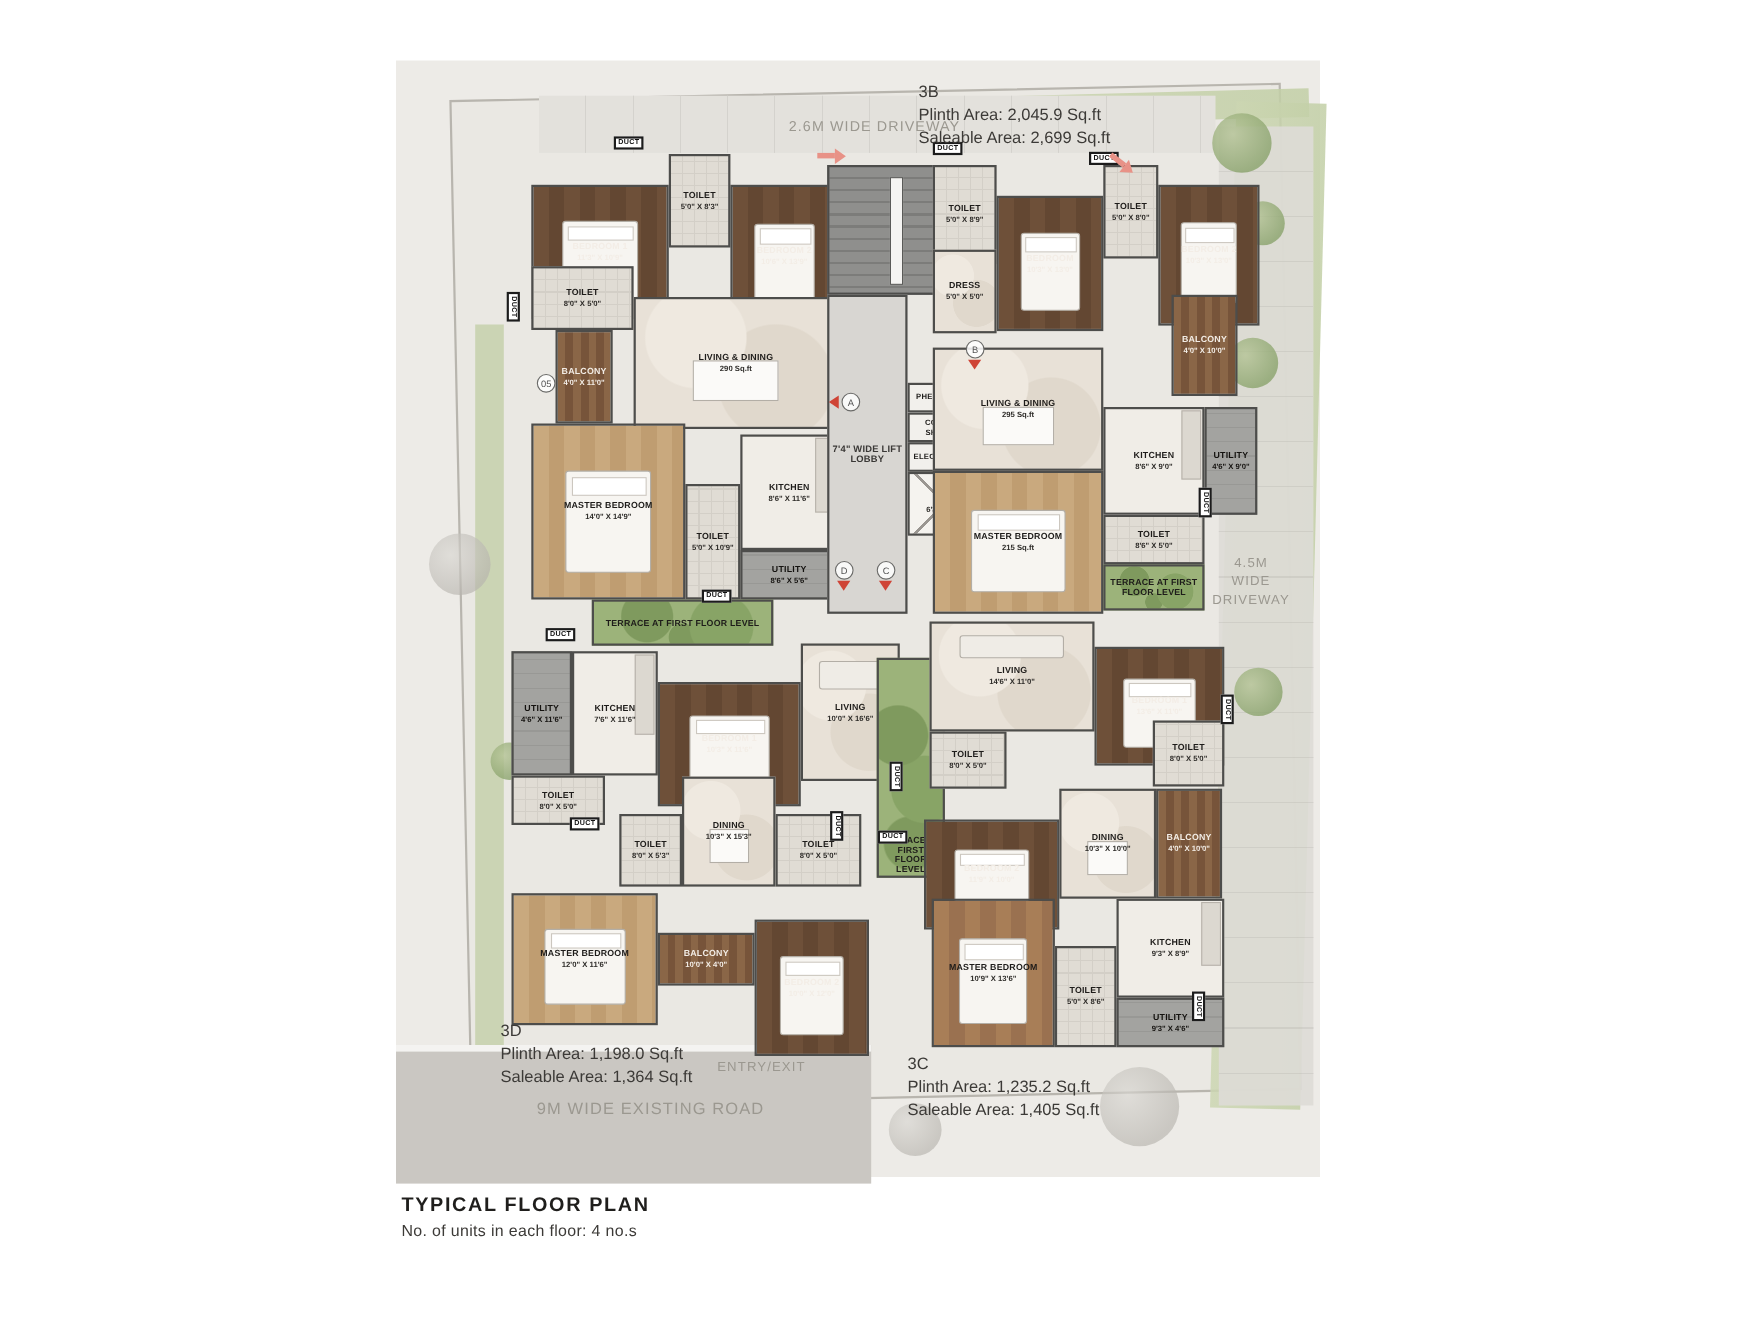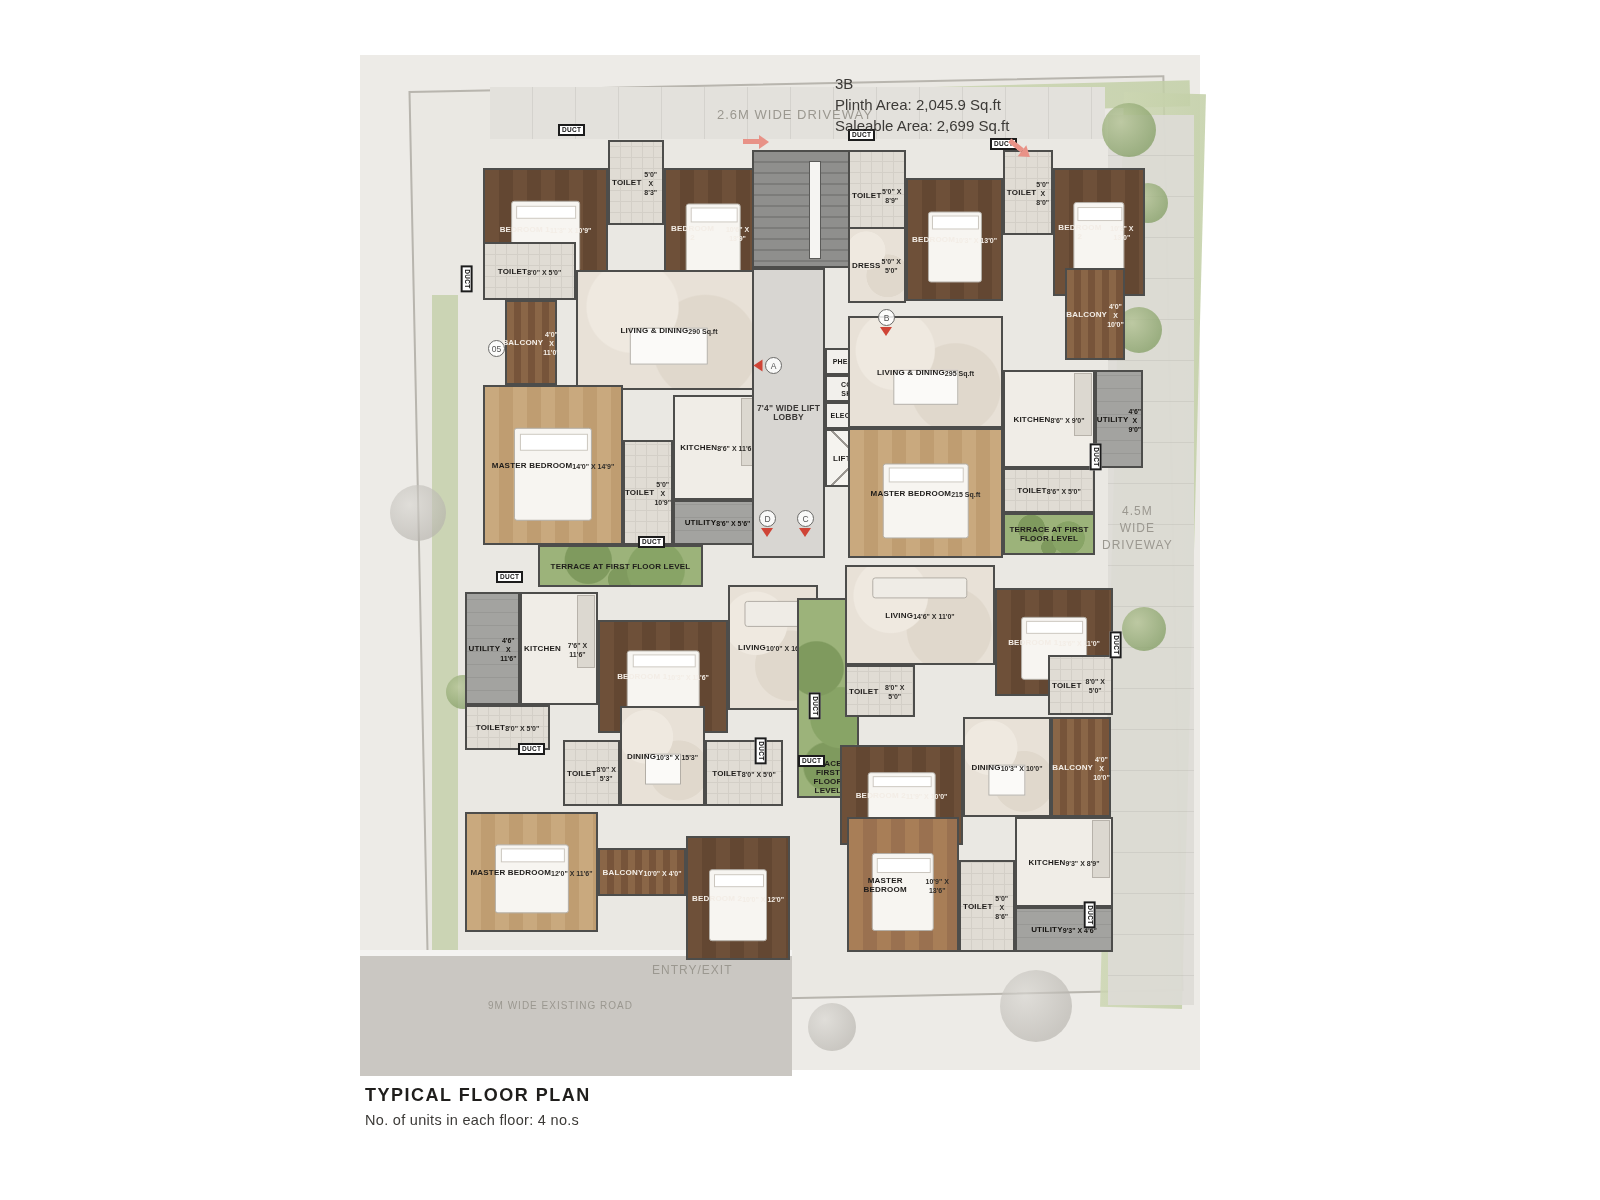--- a/index.html
+++ b/index.html
@@ -20,21 +20,21 @@
         border-top:6px solid #f4f3f1;}
   .sitetext{position:absolute;color:#9b9890;letter-spacing:1px;font-size:13px;white-space:nowrap;}
   .sitetext.small{font-size:12px;}
   .dr-right-text{left:742px;top:448px;text-align:center;line-height:17px;font-size:12px;}
   .tree{position:absolute;border-radius:50%;background:radial-gradient(circle at 35% 35%,#b5c496,#8aa36c 72%);opacity:.8;}
   .tree.gray{background:radial-gradient(circle at 35% 35%,#d8d6d1,#b7b4ae 72%);opacity:.65;}
 
   
   .room{position:absolute;border:2.5px solid var(--wall);box-sizing:border-box;z-index:2;
         display:flex;align-items:center;justify-content:center;}
-  .rlabel{position:relative;z-index:3;display:flex;flex-direction:row;align-items:center;
+  .rlabel{position:relative;z-index:3;display:flex;flex-direction:column;align-items:center;
         text-align:center;line-height:9px;padding:1px 2px;}
   .rname{font-size:8px;font-weight:bold;color:#1e1c1a;letter-spacing:.2px;}
   .rdims{font-size:7px;font-weight:bold;color:#2e2c29;margin-top:2px;}
   .t-wood-dark{background:linear-gradient(180deg,#6e5039,#5f4430);
         background-image:repeating-linear-gradient(90deg,#6e5039 0 14px,#634732 14px 28px);margin-top:28px;}
   .t-wood-dark .rname,.t-wood-dark .rdims{color:#f3ede6;}
   .t-wood-mid{background-image:repeating-linear-gradient(90deg,#a87e57 0 14px,#9a7150 14px 28px);}
   .t-wood-light{background-image:repeating-linear-gradient(90deg,#c9a97e 0 14px,#bf9d71 14px 28px);}
   .t-marble{background:#e8e1d7;background-image:radial-gradient(circle at 30% 30%,#efe9e0 0 30%,transparent 31%),radial-gradient(circle at 70% 65%,#e0d8cc 0 35%,transparent 36%);}
   .t-tile{background:#e0dcd4;background-image:repeating-linear-gradient(0deg,transparent 0 10px,#d3cfc7 10px 11px),repeating-linear-gradient(90deg,transparent 0 10px,#d3cfc7 10px 11px);}
@@ -95,21 +95,21 @@
     <div class="driveway-top"></div>
     <div class="driveway-right"></div>
     <div class="road"></div>
 
     <div class="sitetext" style="left:357px;top:52px;">2.6M WIDE DRIVEWAY</div>
     <div class="sitetext dr-right-text">
       <div>4.5M</div>
       <div>WIDE</div>
       <div>DRIVEWAY</div>
     </div>
-    <div class="sitetext" style="left:128px;top:945px;font-size:10px;">9M WIDE EXISTING ROAD</div>
+    <div class="sitetext" style="left:128px;top:945px;font-size:15px;">9M WIDE EXISTING ROAD</div>
     <div class="sitetext small" style="left:292px;top:908px;">ENTRY/EXIT</div>
 
     <div class="tree" style="left:742px;top:48px;width:54px;height:54px;"></div>
     <div class="tree" style="left:768px;top:128px;width:40px;height:40px;"></div>
     <div class="tree" style="left:756px;top:252px;width:46px;height:46px;"></div>
     <div class="tree" style="left:762px;top:552px;width:44px;height:44px;"></div>
     <div class="tree gray" style="left:640px;top:915px;width:72px;height:72px;"></div>
     <div class="tree gray" style="left:448px;top:948px;width:48px;height:48px;"></div>
     <div class="tree gray" style="left:30px;top:430px;width:56px;height:56px;"></div>
     <div class="tree" style="left:86px;top:620px;width:34px;height:34px;"></div>
@@ -456,19 +456,29 @@
       </div>
 
     <div class="parrow" style="left:383px;top:84px;"></div>
     <div class="parrow" style="left:648px;top:88px;transform:rotate(38deg);"></div>
 
     <div class="unit-head" style="left:475px;top:18px;">
       <span class="uid">3B</span>
       <span class="uline">Plinth Area: 2,045.9 Sq.ft</span><br>
       <span class="uline">Saleable Area: 2,699 Sq.ft</span>
     </div>
+    <div class="unit-head" style="left:95px;top:872px;">
+      <span class="uid">3D</span>
+      <span class="uline">Plinth Area: 1,198.0 Sq.ft</span><br>
+      <span class="uline">Saleable Area: 1,364 Sq.ft</span>
+    </div>
+    <div class="unit-head" style="left:465px;top:902px;">
+      <span class="uid">3C</span>
+      <span class="uline">Plinth Area: 1,235.2 Sq.ft</span><br>
+      <span class="uline">Saleable Area: 1,405 Sq.ft</span>
+    </div>
   </div>
 
   <div class="footer">
     <div class="footer-title">TYPICAL FLOOR PLAN</div>
     <div class="footer-sub">No. of units in each floor: 4 no.s</div>
   </div>
 </div>
 
 </body></html>

